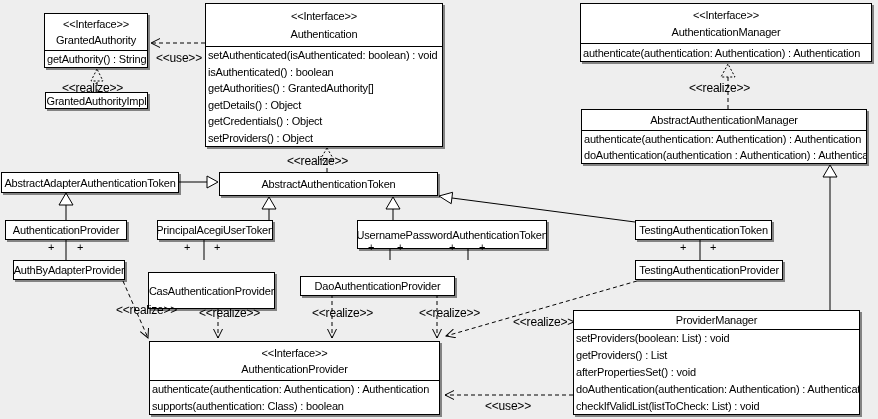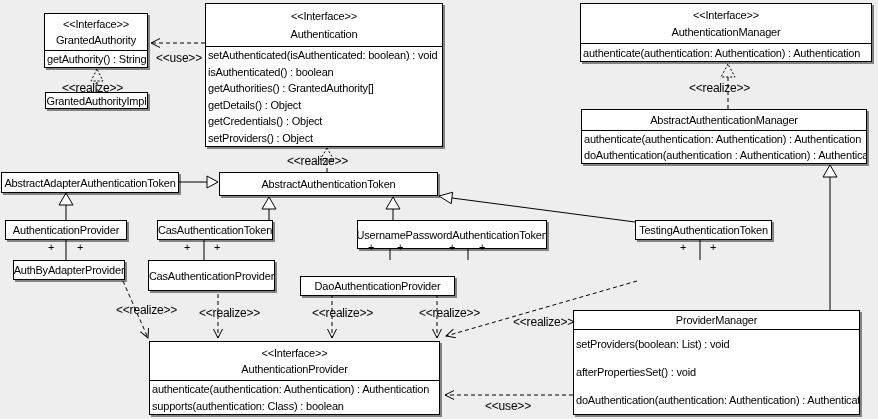--- a/index.html
+++ b/index.html
@@ -146,58 +146,63 @@
   </div>
 
   <div class="cls simple it" style="left:219px;top:172px;width:219px;height:24px">
     <span>AbstractAuthenticationToken</span>
   </div>
 
   <div class="cls simple" style="left:5px;top:220px;width:122px;height:20px">
     <span>AuthenticationProvider</span>
   </div>
   <div class="cls simple" style="left:157px;top:220px;width:116px;height:20px">
-    <span>CasAuthenticationToken</span>
+    <span>PrincipalAcegiUserToken</span>
   </div>
   <div class="cls simple" style="left:357px;top:220px;width:190px;height:29px">
     <span>UsernamePasswordAuthenticationToken</span>
   </div>
   <div class="cls simple" style="left:635px;top:220px;width:137px;height:20px">
     <span>TestingAuthenticationToken</span>
   </div>
 
   <div class="cls simple" style="left:13px;top:260px;width:112px;height:20px">
     <span>AuthByAdapterProvider</span>
   </div>
-  <div class="cls simple" style="left:148px;top:260px;width:127px;height:31px">
+  <div class="cls simple" style="left:148px;top:272px;width:127px;height:37px">
     <span>CasAuthenticationProvider</span>
   </div>
   <div class="cls simple" style="left:300px;top:276px;width:155px;height:20px">
     <span>DaoAuthenticationProvider</span>
+  </div>
+  <div class="cls simple" style="left:635px;top:260px;width:148px;height:20px">
+    <span>TestingAuthenticationProvider</span>
   </div>
 
   <div class="cls" style="left:149px;top:341px;width:291px;height:74px">
     <div class="hdr" style="height:39px">
       <span>&lt;&lt;Interface&gt;&gt;</span>
       <span>AuthenticationProvider</span>
     </div>
     <div class="rows" style="height:33px">
       <div class="m">authenticate(authentication: Authentication) : Authentication</div>
       <div class="m">supports(authentication: Class) : boolean</div>
     </div>
   </div>
 
   <div class="cls" style="left:573px;top:310px;width:287px;height:105px">
     <div class="hdr" style="height:19px">
       <span>ProviderManager</span>
     </div>
     <div class="rows" style="height:84px">
       <div class="m">setProviders(boolean: List) : void</div>
+      <div class="m">getProviders() : List</div>
       <div class="m">afterPropertiesSet() : void</div>
       <div class="m">doAuthentication(authentication: Authentication) : Authentication</div>
+      <div class="m">checkIfValidList(listToCheck: List) : void</div>
     </div>
   </div>
 
   <div class="lbl" style="left:156px;top:51px">&lt;&lt;use&gt;&gt;</div>
   <div class="lbl" style="left:62px;top:81px">&lt;&lt;realize&gt;&gt;</div>
   <div class="lbl" style="left:287px;top:154px">&lt;&lt;realize&gt;&gt;</div>
   <div class="lbl" style="left:689px;top:81px">&lt;&lt;realize&gt;&gt;</div>
   <div class="lbl" style="left:116px;top:303px">&lt;&lt;realize&gt;&gt;</div>
   <div class="lbl" style="left:199px;top:306px">&lt;&lt;realize&gt;&gt;</div>
   <div class="lbl" style="left:312px;top:306px">&lt;&lt;realize&gt;&gt;</div>

